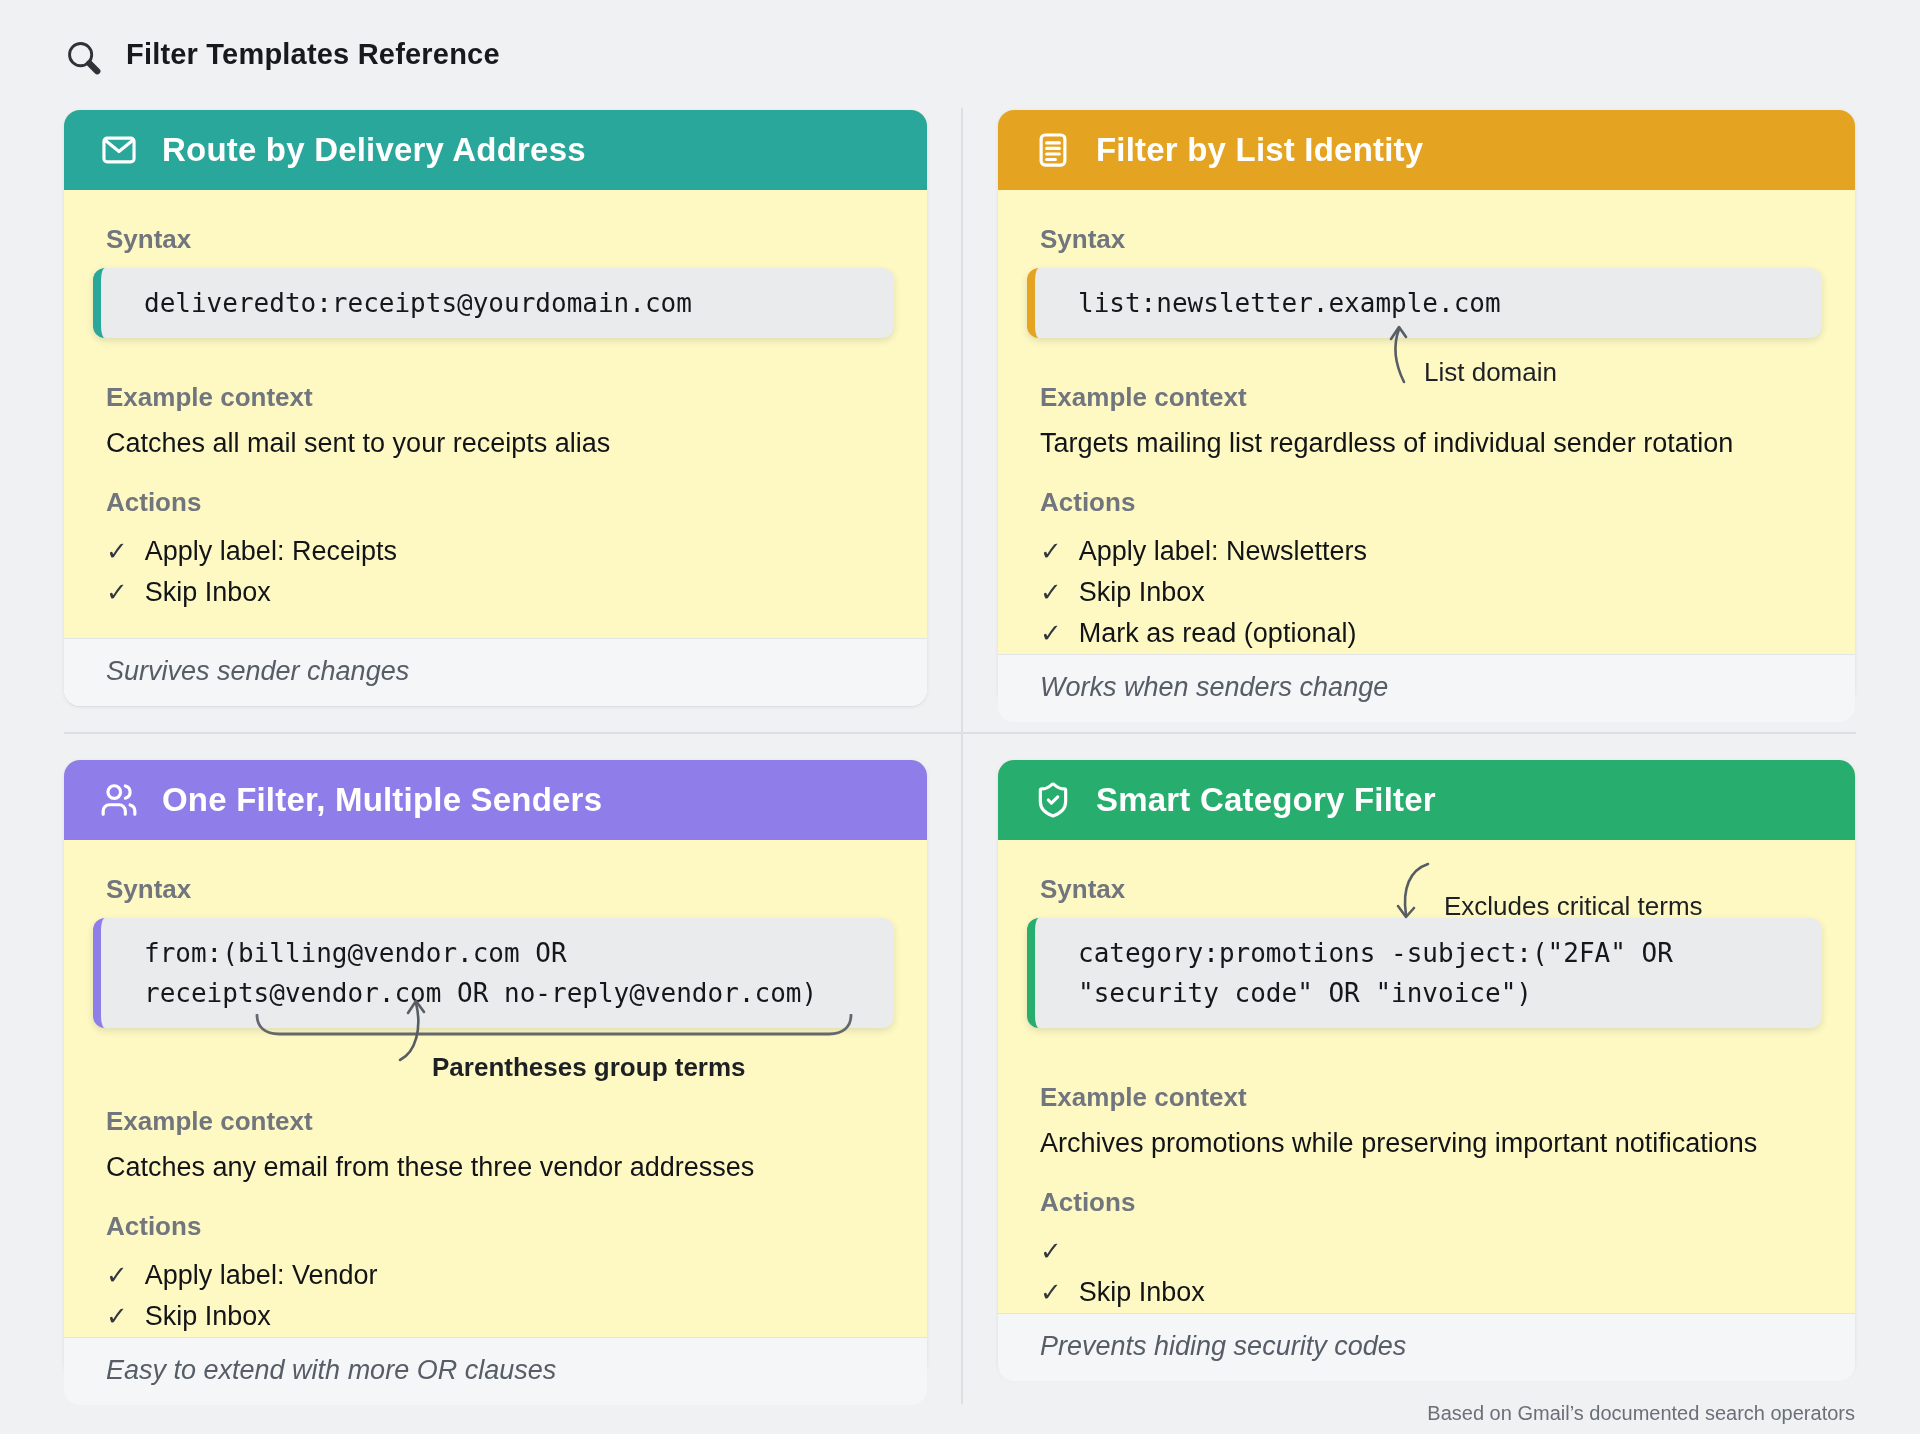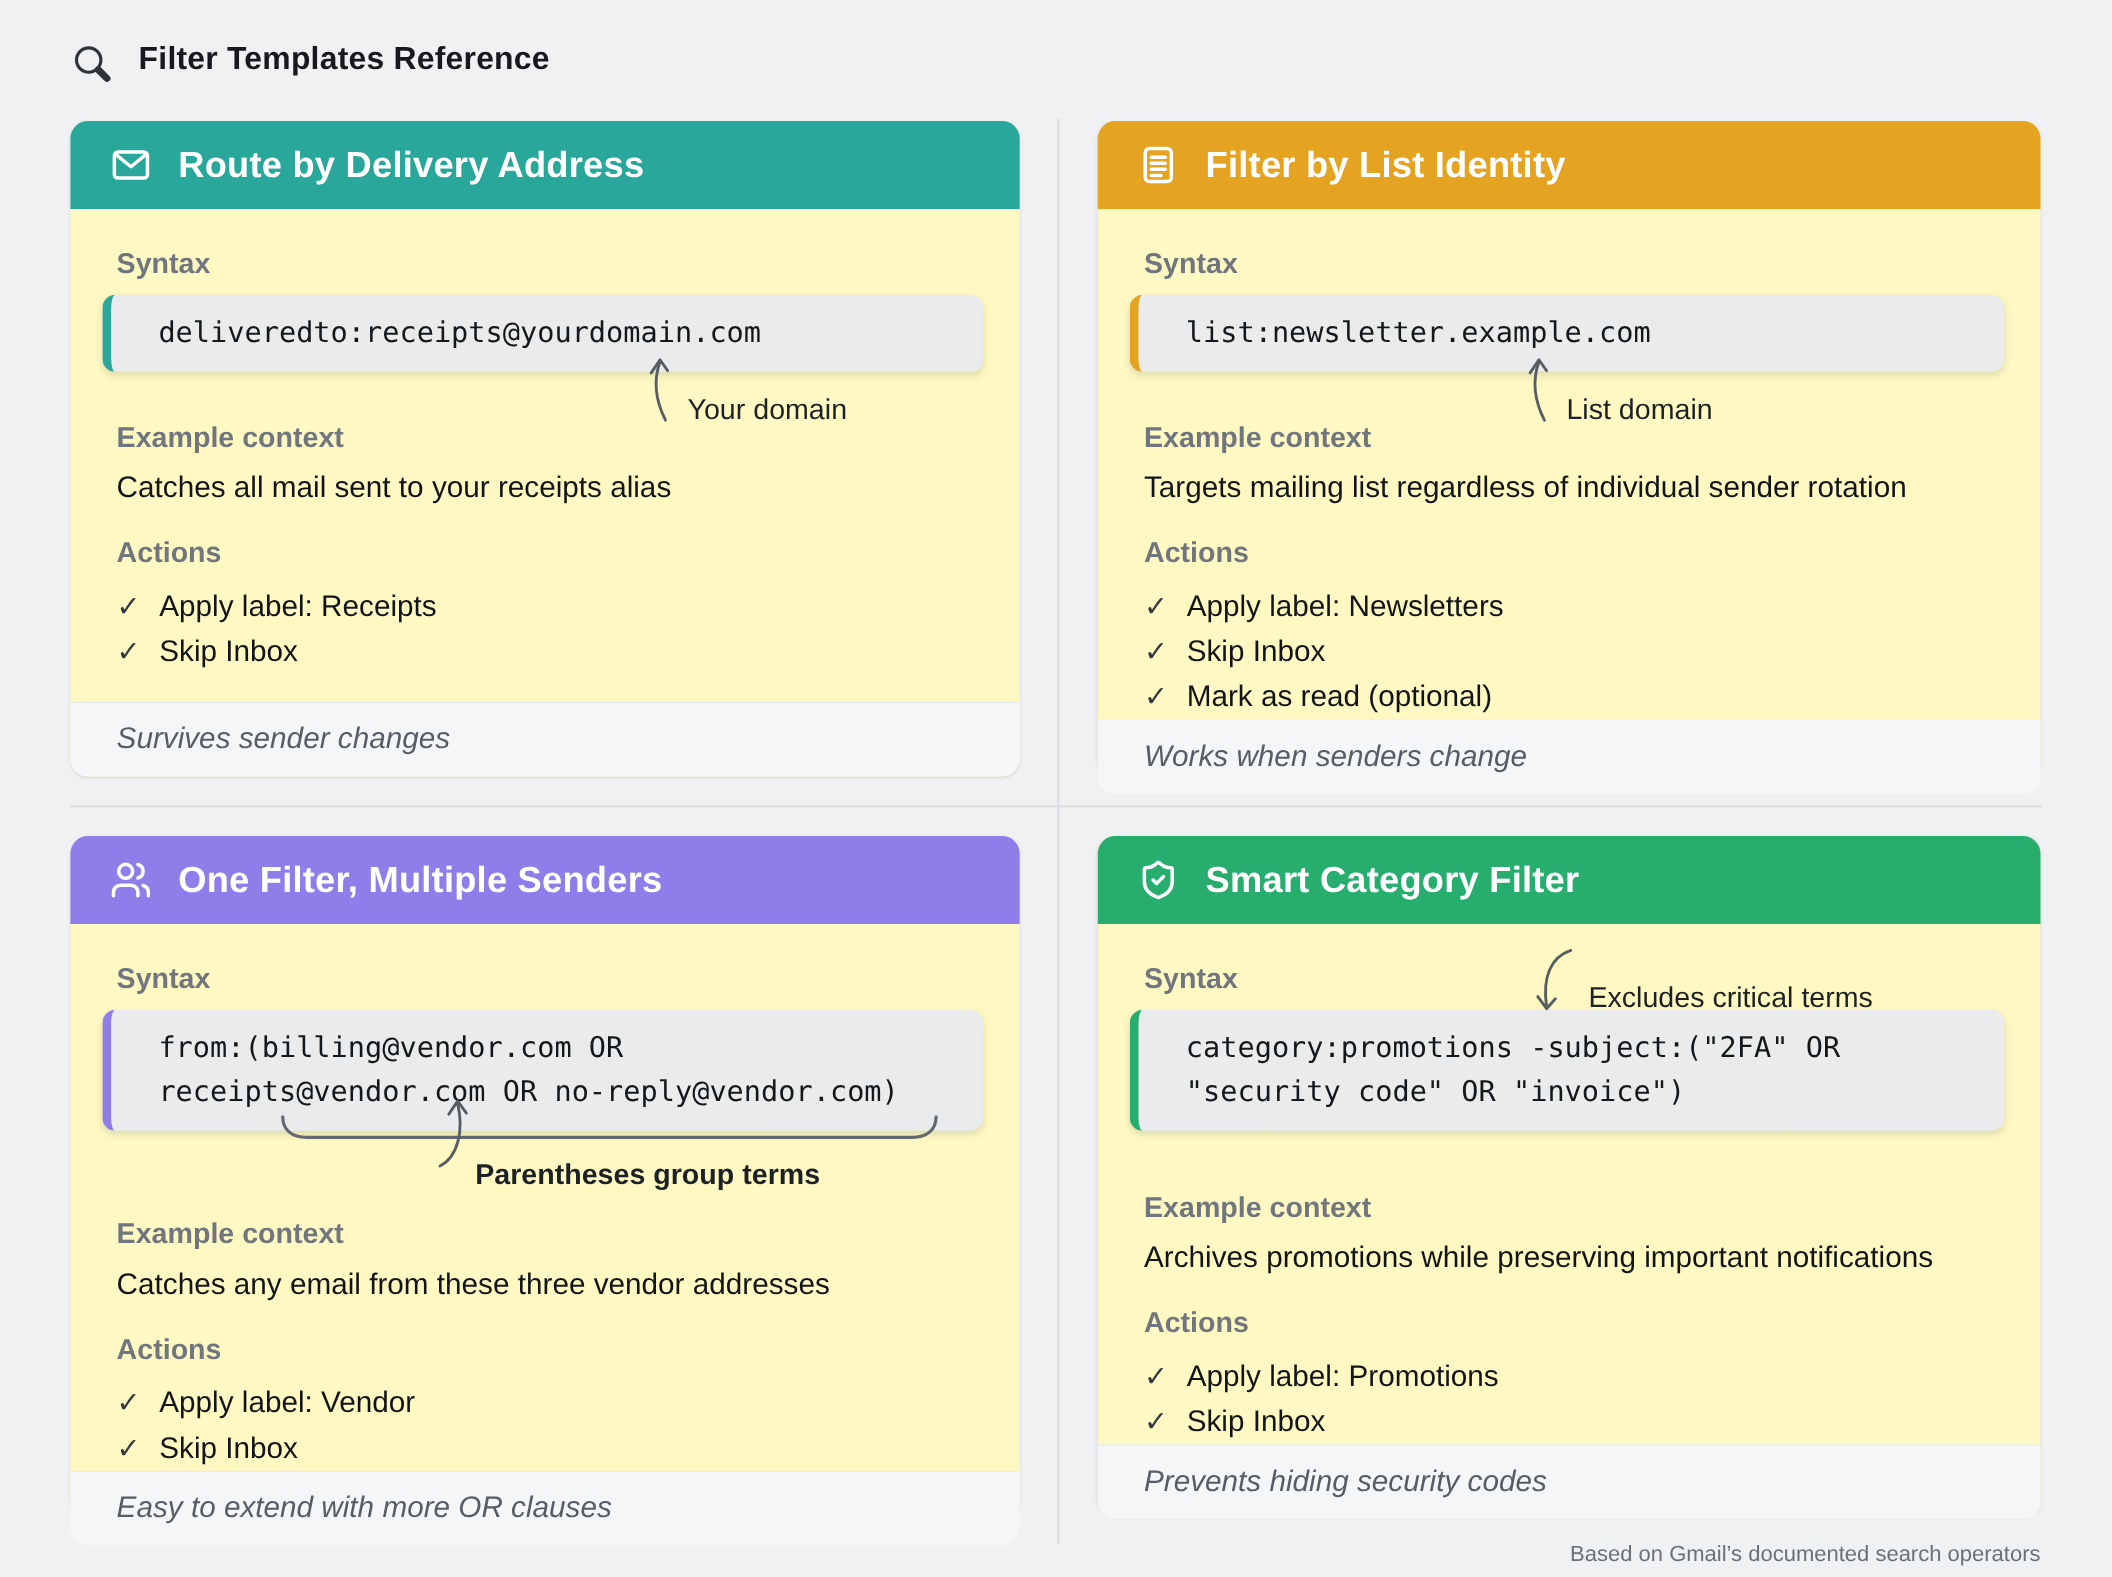--- a/index.html
+++ b/index.html
@@ -167,27 +167,20 @@
                 <span>Apply label: Receipts</span>
               </li>
             <li class="action-item">
                 <span class="check-glyph">✓</span>
                 <span>Skip Inbox</span>
               </li>
           </ul>
         </div>
       </div>
       <footer class="card-footer">Survives sender changes</footer>
-      <div class="annotation-abs anno-up anno-card1">
-        <svg class="arrow-ink" width="44" height="64" viewBox="0 0 44 64">
-          <path d="M36 60 C28 44 24 26 31 7"></path>
-          <polyline points="23,17 31,5 38,15"></polyline>
-        </svg>
-        <span class="annotation-label">Your domain</span>
-      </div>
     </section>
 
     <section class="card" style="--accent: #e5a322;">
       <header class="card-header">
         <svg class="white-ink" viewBox="0 0 24 24">
           <rect x="4.5" y="2.5" width="15" height="19" rx="2.5"></rect>
           <line x1="8" y1="7.5" x2="16" y2="7.5"></line>
           <line x1="8" y1="11" x2="16" y2="11"></line>
           <line x1="8" y1="14.5" x2="16" y2="14.5"></line>
           <line x1="8" y1="18" x2="13.5" y2="18"></line>
@@ -295,21 +288,20 @@
         </div>
         <div class="section mt-ctx4">
           <div class="section-label">Example context</div>
           <p class="context-text">Archives promotions while preserving important notifications</p>
         </div>
         <div class="section mt-actions">
           <div class="section-label">Actions</div>
           <ul class="actions-list">
             <li class="action-item">
                 <span class="check-glyph">✓</span>
-                <span>Apply label: Promotions</span>
               </li>
             <li class="action-item">
                 <span class="check-glyph">✓</span>
                 <span>Skip Inbox</span>
               </li>
           </ul>
         </div>
       </div>
       <footer class="card-footer">Prevents hiding security codes</footer>
       <div class="annotation-abs anno-down anno-card4">

